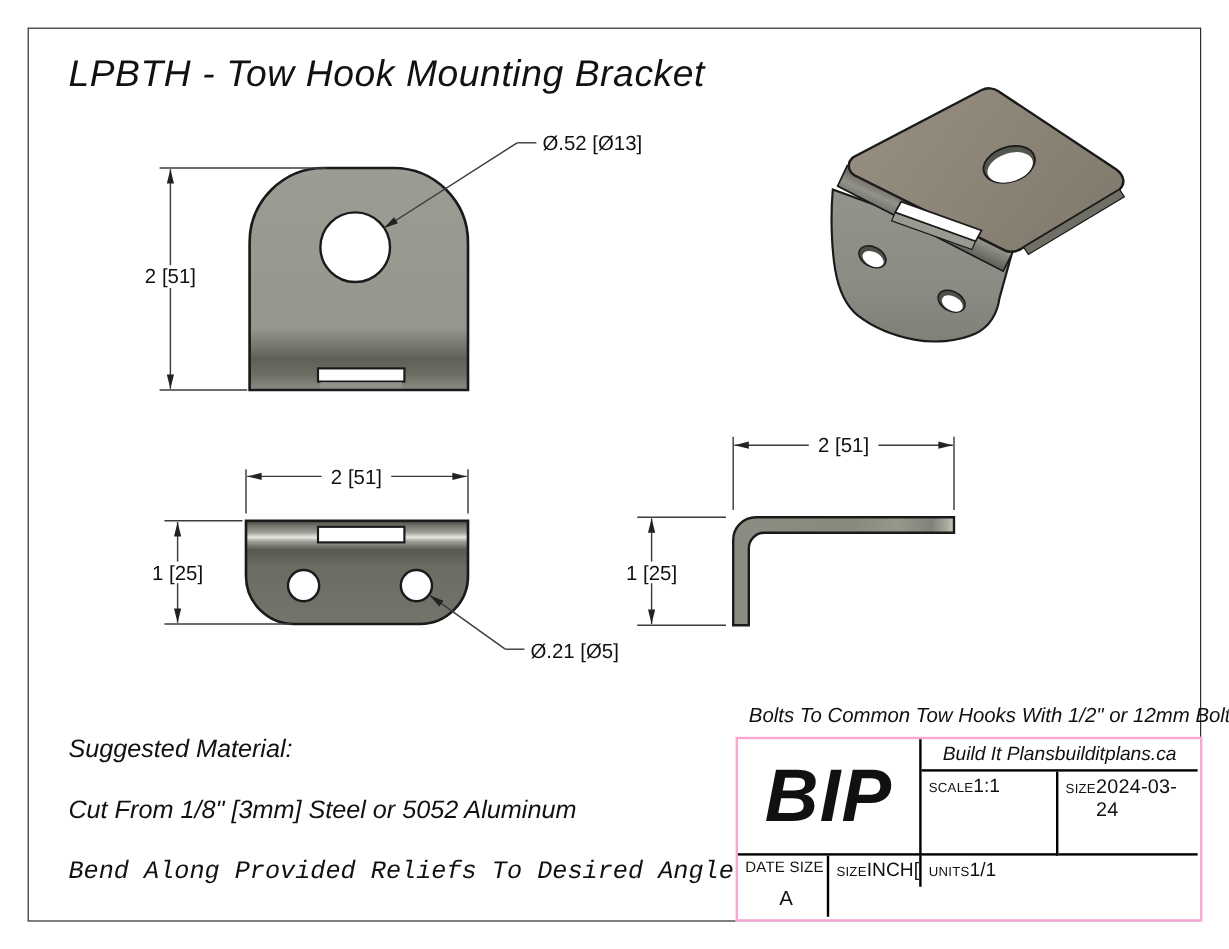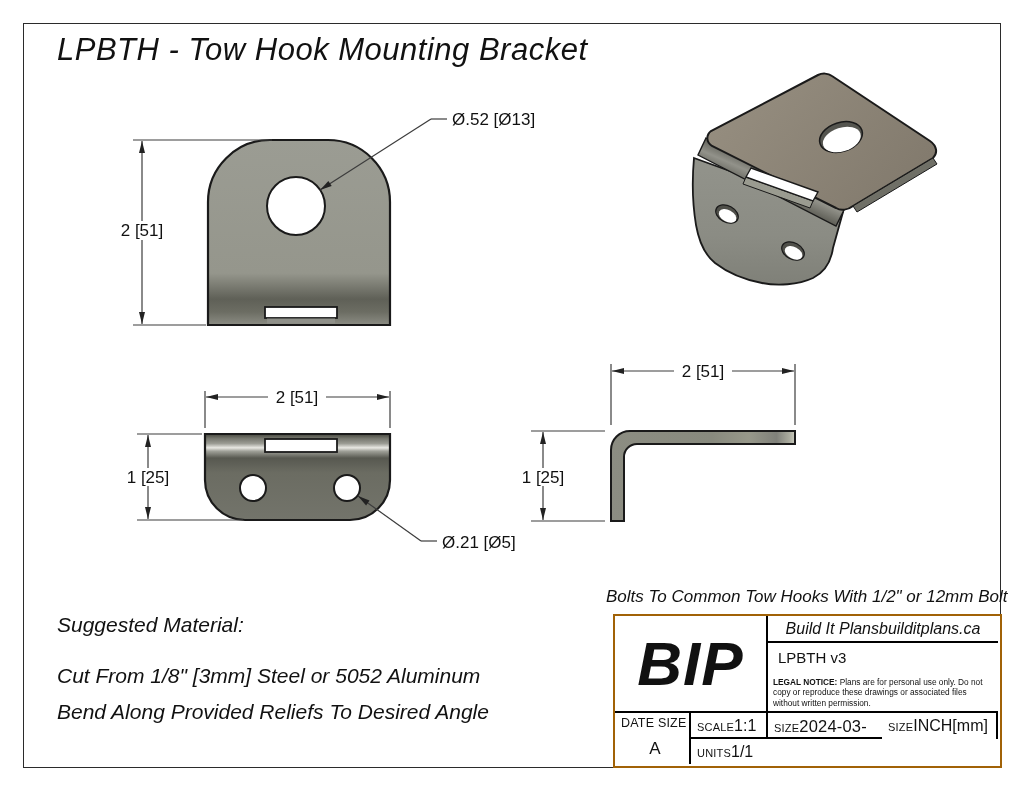--- a/index.html
+++ b/index.html
@@ -1,31 +1,31 @@
 <!DOCTYPE html>
 <html><head>
 <meta charset="utf-8">
 <style>
   html,body{margin:0;padding:0;background:#fff;}
   #stage{position:relative;width:1024px;height:791px;background:#ffffff;overflow:hidden;
          font-family:"Liberation Sans",sans-serif;color:#111;}
   #page-border{position:absolute;left:23px;top:23px;width:978px;height:745px;
                border:1.5px solid #2b2b2b;box-sizing:border-box;}
   #drawing-svg{position:absolute;left:0;top:0;width:1024px;height:791px;}
-  .dwg-title{position:absolute;left:57px;top:32px;font-size:31px;font-style:italic;
+  .dwg-title{position:absolute;left:57px;top:44px;font-size:31px;font-style:italic;
              font-weight:500;letter-spacing:.5px;white-space:nowrap;}
   .note{position:absolute;left:57px;font-size:21px;font-style:italic;white-space:nowrap;}
   #note-heading{top:613px;}
   #note-line1{top:664px;}
-  #note-line2{top:700px;}
-  #bolt-note{position:absolute;left:606px;top:587px;width:393px;text-align:center;
+  #note-line2{top:716px;font-family:Liberation Mono, monospace;}
+  #bolt-note{position:absolute;left:624px;top:587px;width:393px;text-align:center;
              font-size:17px;font-style:italic;white-space:nowrap;}
   
   #title-block{position:absolute;left:613px;top:614px;width:389px;height:154px;
-               box-sizing:border-box;border:2px solid #a16207;display:grid;
+               box-sizing:border-box;border:2px solid #f9a8d4;display:grid;
                grid-template-columns:76px 77px 114px 116px;
                grid-template-rows:27px 70px 26px 25px;background:#fff;}
   .tb-cell{box-sizing:border-box;position:relative;overflow:hidden;}
   .br{border-right:2px solid #000;} .bb{border-bottom:2px solid #000;}
   #logo-cell{grid-column:1/3;grid-row:1/3;display:flex;align-items:center;justify-content:center;}
   #logo-cell .logo{font-size:62px;font-weight:bold;font-style:italic;letter-spacing:1px;line-height:1;}
   #company-cell{grid-column:3/5;grid-row:1;display:flex;align-items:center;
                 justify-content:center;padding:0 6px;font-size:16px;font-style:italic;}
   #part-cell{grid-column:3/5;grid-row:2;padding:6px 2px 2px 10px;}
   .part-no{font-size:15px;}
@@ -204,24 +204,20 @@
   <div id="bolt-note">Bolts To Common Tow Hooks With 1/2" or 12mm Bolt</div>
 
   <div id="title-block">
     <div class="tb-cell br bb" id="logo-cell">
       <span class="logo">BIP</span>
     </div>
     <div class="tb-cell bb" id="company-cell">
       <span>Build It Plans</span>
       <span>builditplans.ca</span>
     </div>
-    <div class="tb-cell bb" id="part-cell">
-      <div class="part-no">LPBTH v3</div>
-      <div class="legal"><b>LEGAL NOTICE:</b><span> Plans are for personal use only. Do not copy or reproduce these drawings or associated files without written permission.</span></div>
-    </div>
     <div class="tb-cell br" id="sheetsize-cell">
       <div class="tb-label">DATE SIZE</div>
       <div class="tb-value-center">A</div>
     </div>
     <div class="tb-cell br bb pair">
       <span class="tb-label-sm">SCALE</span>
       <span class="v">1:1</span>
     </div>
     <div class="tb-cell bb pair">
       <span class="tb-label-sm">SIZE</span>

